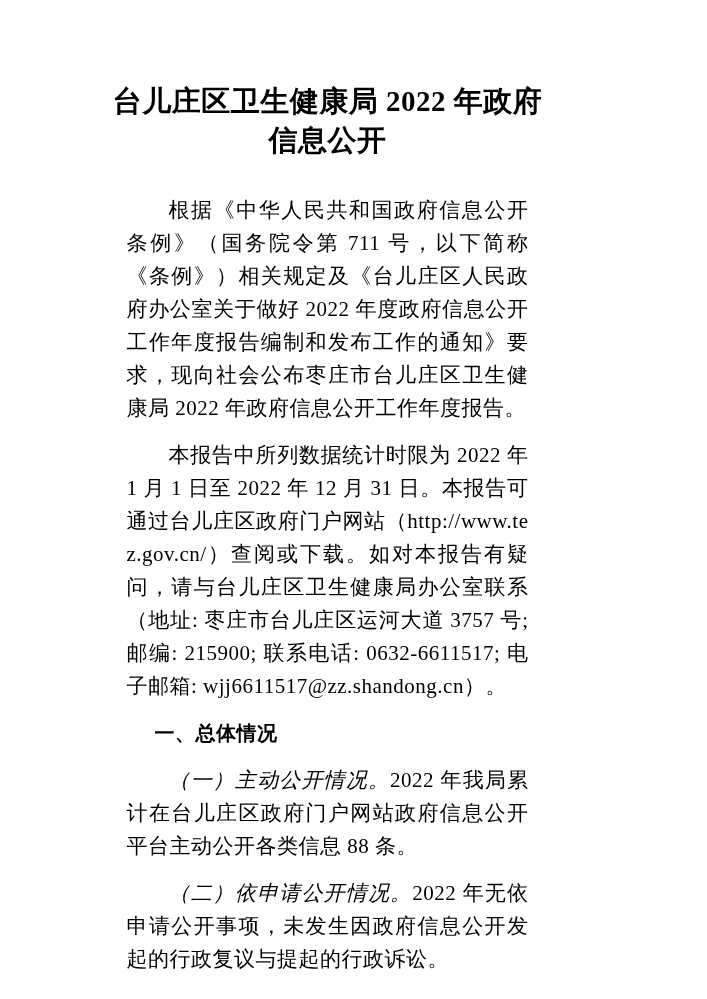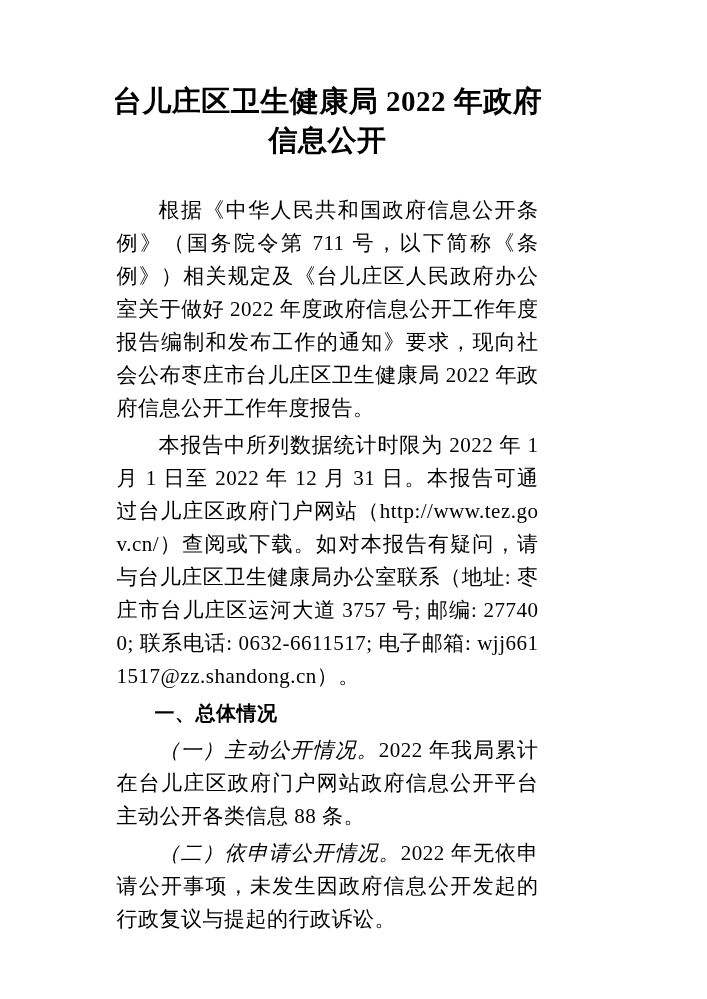--- a/index.html
+++ b/index.html
@@ -25,21 +25,21 @@
     font-weight: bold;
     line-height: 39px;
     text-align: center;
     letter-spacing: 0.5px;
     font-family: "Liberation Serif", "DejaVu Serif", serif;
   }
   .title-line {
     display: block;
   }
   .para {
-    margin: 4px;
+    margin: 14px;
     font-size: 21px;
     line-height: 33px;
     text-align: justify;
     text-justify: inter-ideograph;
     text-indent: 42px;
     letter-spacing: 0.5px;
     word-break: break-all;
   }
   .section-heading {
     margin: 0;
@@ -58,21 +58,21 @@
 <body>
 
 <div class="page">
 
   <h1 class="doc-title">
     <span class="title-line">台儿庄区卫生健康局 2022 年政府信息公开</span>
   </h1>
 
   <p class="para">根据《中华人民共和国政府信息公开条例》（国务院令第 711 号，以下简称《条例》）相关规定及《台儿庄区人民政府办公室关于做好 2022 年度政府信息公开工作年度报告编制和发布工作的通知》要求，现向社会公布枣庄市台儿庄区卫生健康局 2022 年政府信息公开工作年度报告。</p>
 
-  <p class="para">本报告中所列数据统计时限为 2022 年 1 月 1 日至 2022 年 12 月 31 日。本报告可通过台儿庄区政府门户网站（http://www.tez.gov.cn/）查阅或下载。如对本报告有疑问，请与台儿庄区卫生健康局办公室联系（地址: 枣庄市台儿庄区运河大道 3757 号; 邮编: 277400; 联系电话: 0632-6611517; 电子邮箱: wjj6611517@zz.shandong.cn）。</p>
+  <p class="para">本报告中所列数据统计时限为 2022 年 1 月 1 日至 2022 年 12 月 31 日。本报告可通过台儿庄区政府门户网站（http://www.tez.gov.cn/）查阅或下载。如对本报告有疑问，请与台儿庄区卫生健康局办公室联系（地址: 枣庄市台儿庄区运河大道 3757 号; 邮编: 215900; 联系电话: 0632-6611517; 电子邮箱: wjj6611517@zz.shandong.cn）。</p>
 
   <h2 class="section-heading">一、总体情况</h2>
 
 
   <p class="para"><span class="lead">（一）主动公开情况。</span><span>2022 年我局累计在台儿庄区政府门户网站政府信息公开平台主动公开各类信息 88 条。</span></p>
 
   <p class="para"><span class="lead">（二）依申请公开情况。</span><span>2022 年无依申请公开事项，未发生因政府信息公开发起的行政复议与提起的行政诉讼。</span></p>
 
 </div>
 

